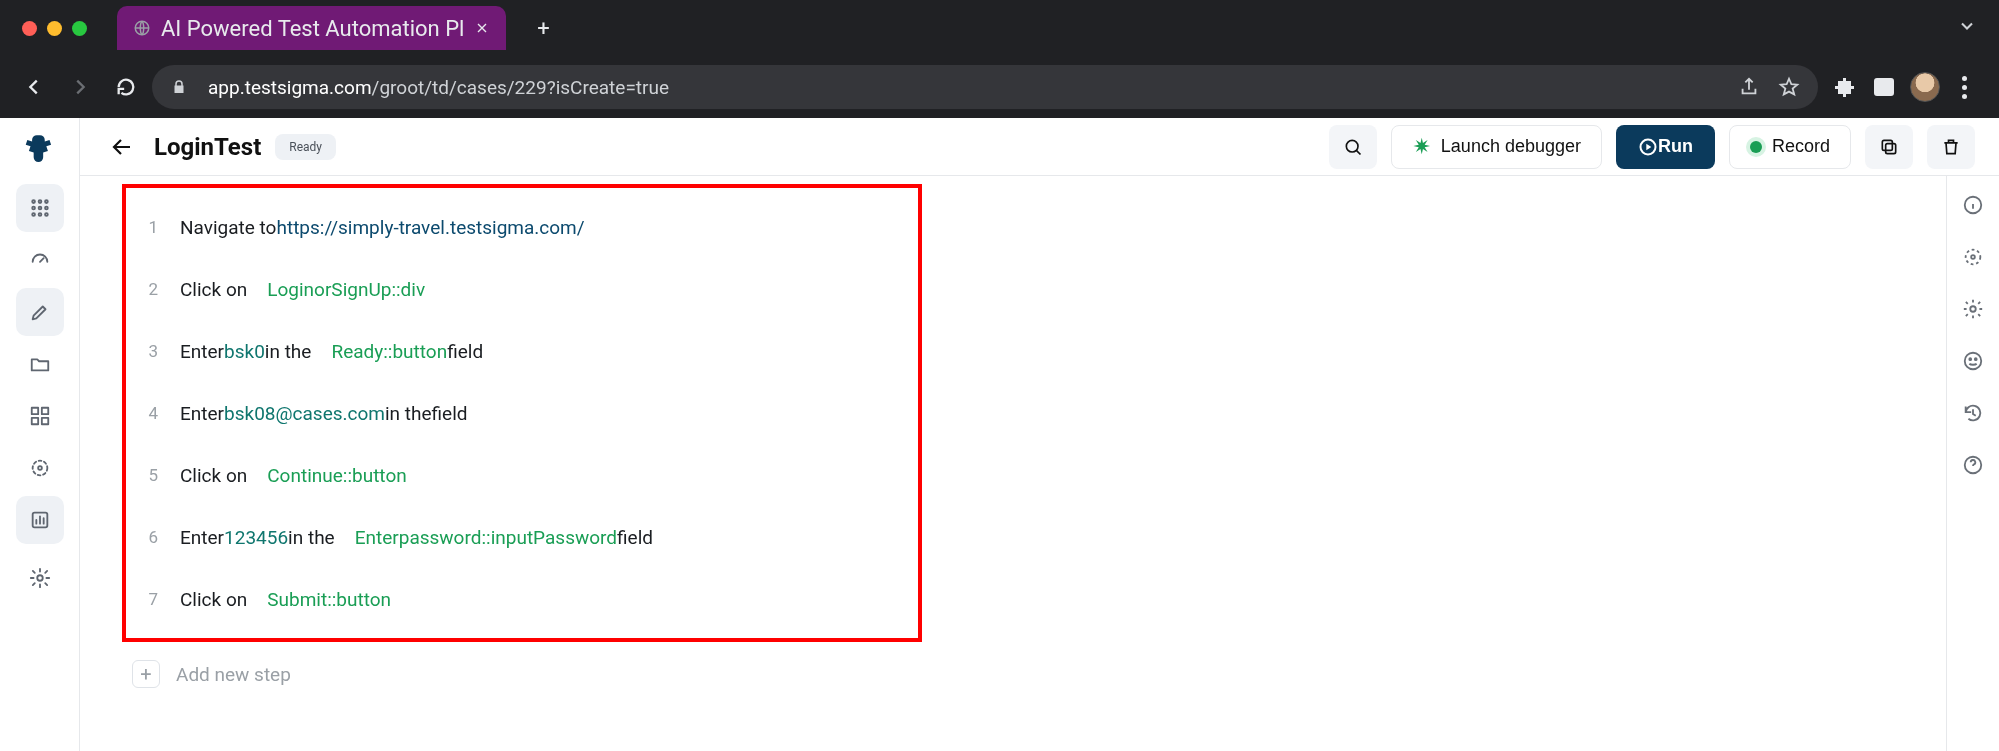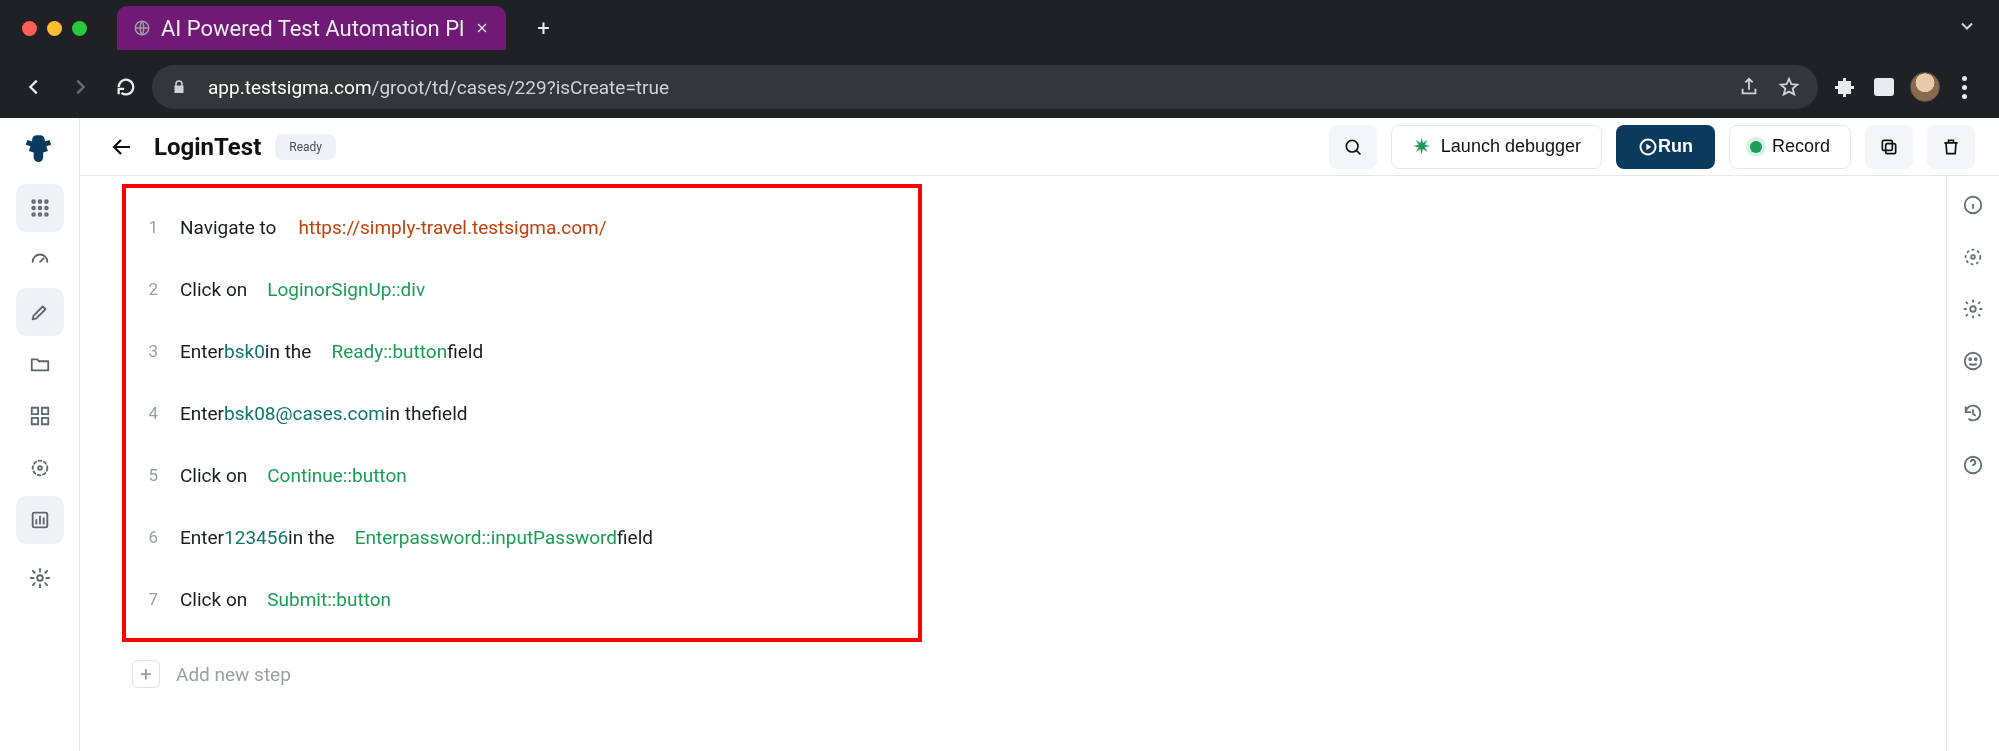--- a/index.html
+++ b/index.html
@@ -199,21 +199,21 @@
     padding-left: 8px;
     font-size: 19px;
     color:#1a1d21;
   }
   .step-num {
     width: 18px;
     color:#9aa0a6; font-size:17px;
     text-align:right;
   }
   .step-text { display:flex; flex-wrap:wrap; align-items:baseline; }
-  .token-link { color:#c2410c;margin-left:22px; }
+  .token-link { color:#0c4a6e; }
   .token-elem { color:#1a9e55;margin-left:20px; }
   .token-val  { color:#0f766e; }
 
   .add-step-row {
     display:flex; align-items:center; gap:16px;
     padding: 18px 0 0 10px;
     color:#9aa0a6; font-size:19px;
   }
   .add-plus {
     width:28px; height:28px; border:1px solid #dfe3e8; border-radius:6px;

